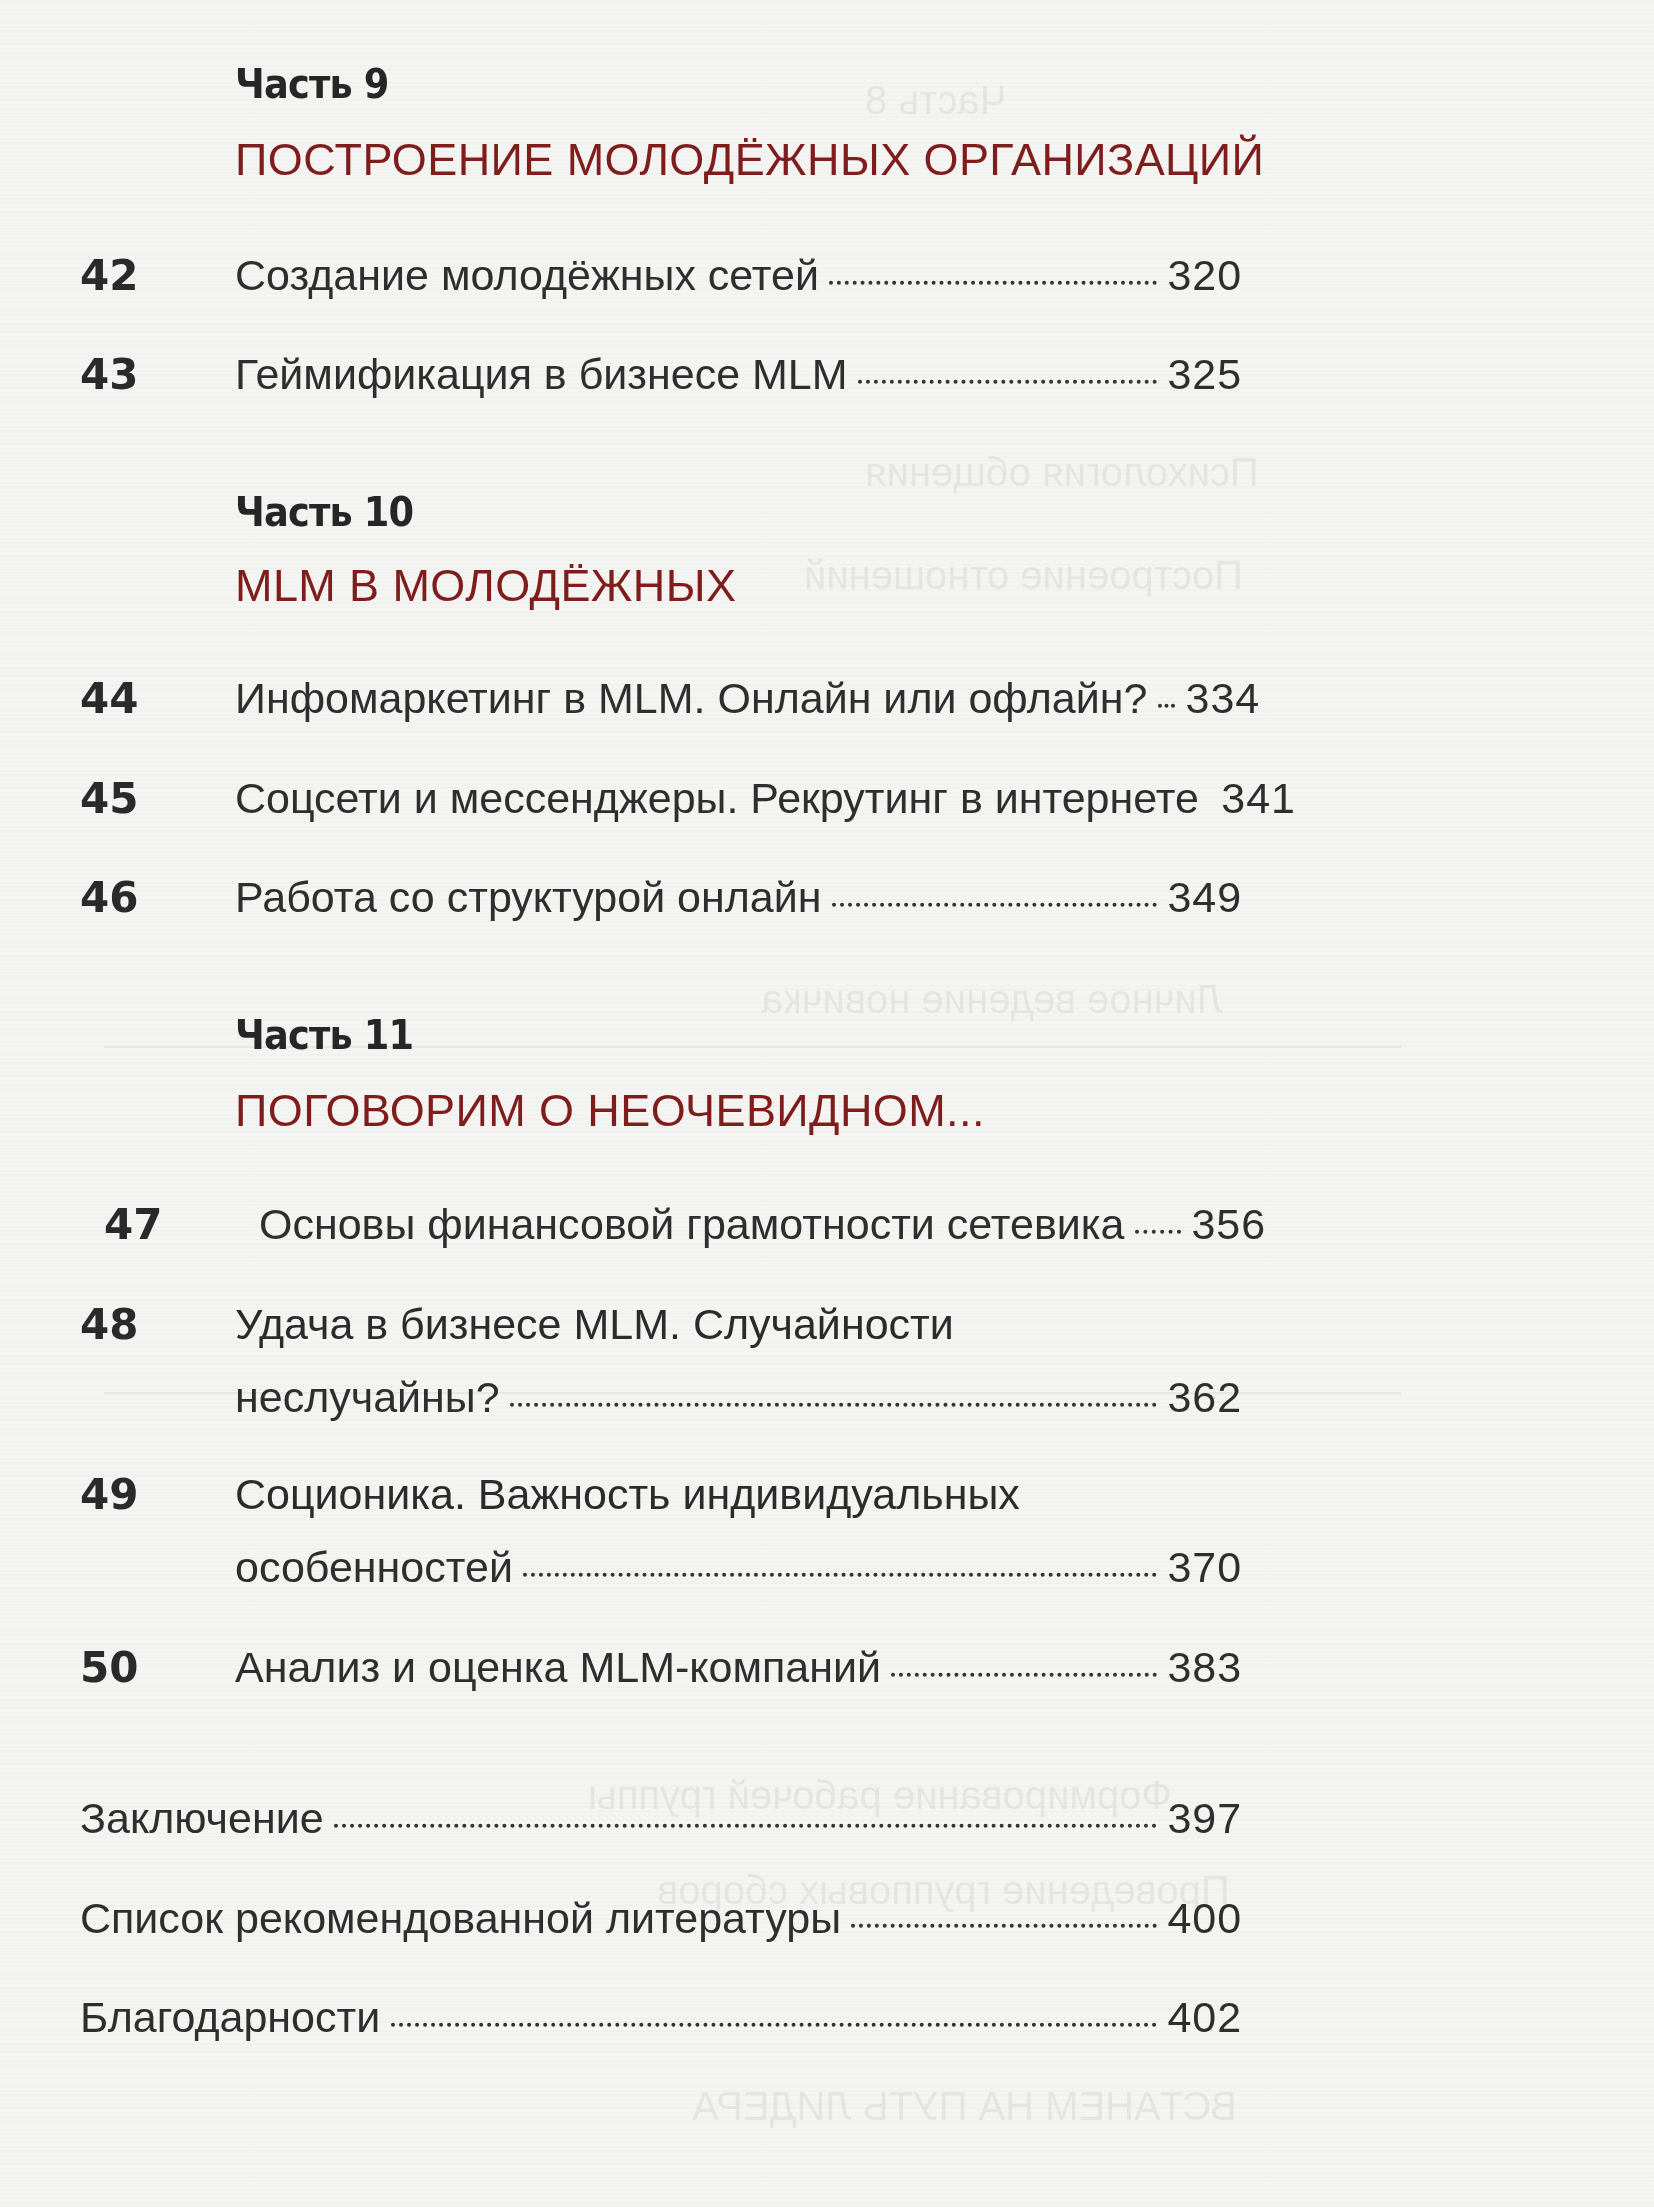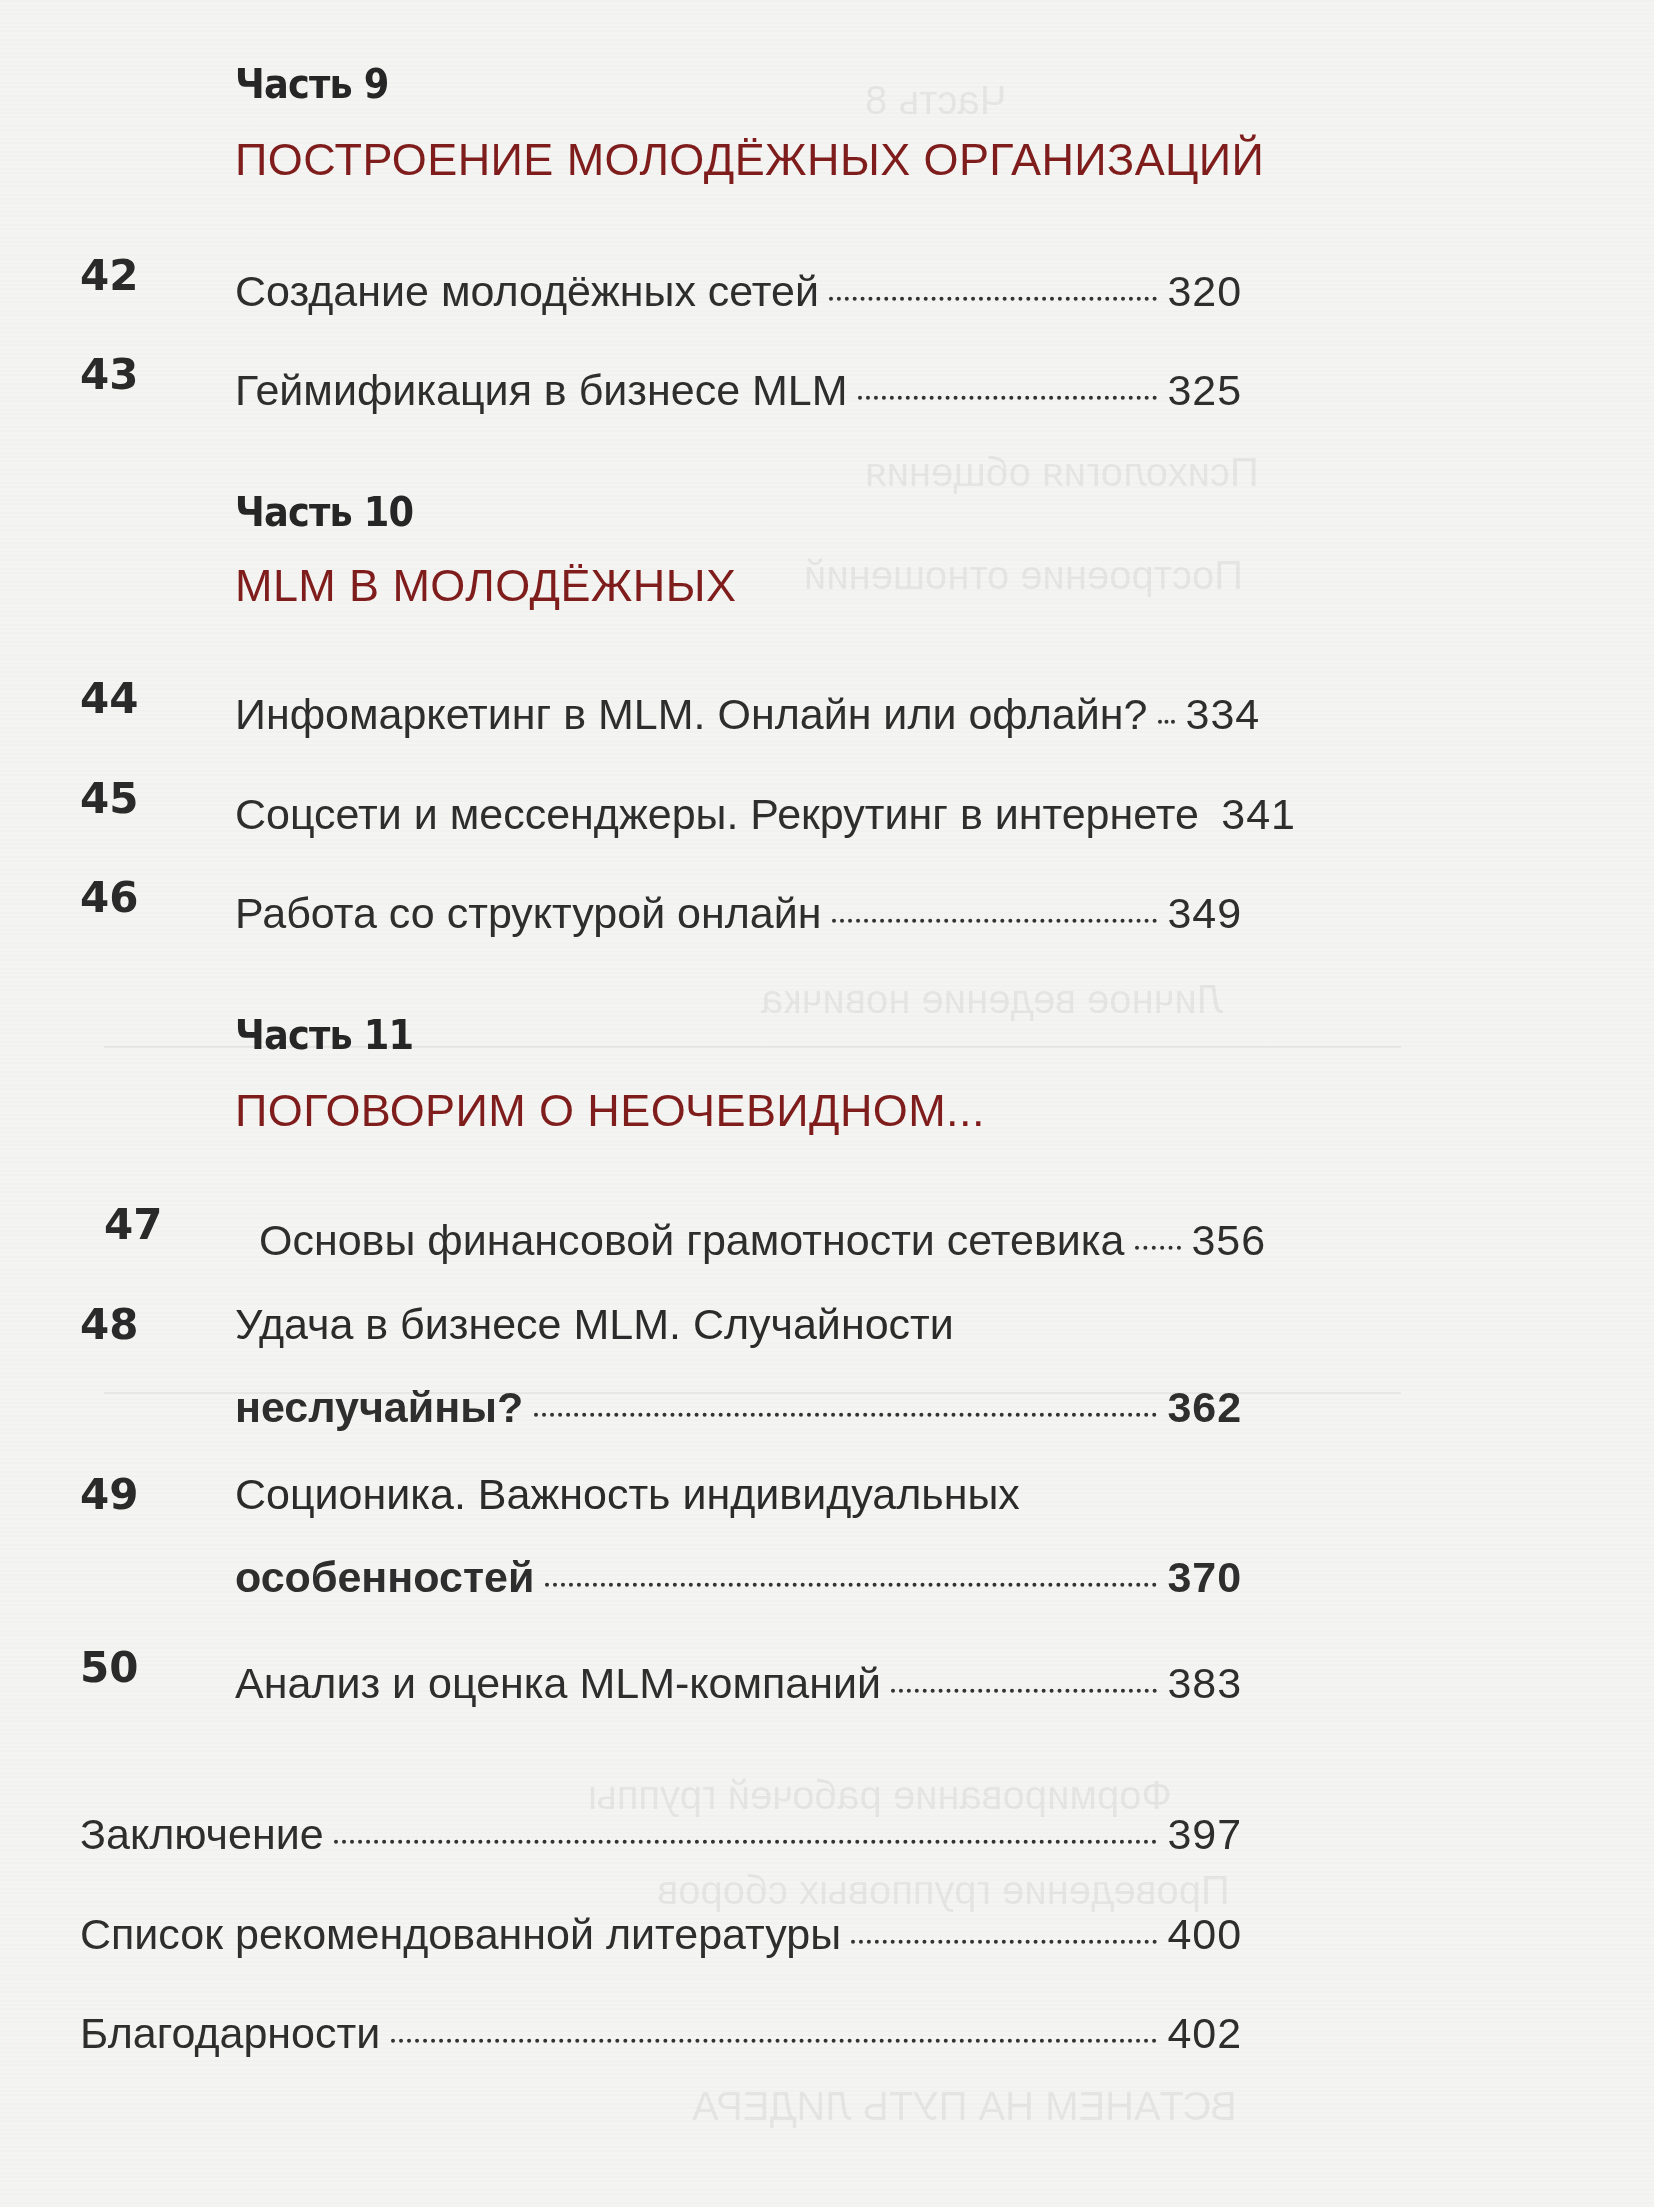--- a/index.html
+++ b/index.html
@@ -28,37 +28,37 @@
     }
     .entry {
       position: absolute; left: 0; width: 1356px; height: 61px;
     }
     .entry .num {
       position: absolute; left: 80px; top: 0;
       font-family: "DejaVu Sans", sans-serif; font-weight: 900;
       font-size: 42px; color: #2a2a2a;
     }
     .entry .line {
-      position: absolute; left: 235px; right: 114px; top: 16px;
+      position: absolute; left: 235px; right: 114px; top: 0;
       display: flex; align-items: baseline;
       font-size: 43px; color: #2e2e2e;
     }
     .entry.noindent .line { left: 80px; }
     .entry .title { white-space: nowrap; }
     .entry .dots {
       flex: 1; margin: 0 10.4px;
       border-bottom: 4.3px dotted #333;
       height: 0.9px; transform: translateY(-5.2px);
       min-width: 17.3px;
     }
     .entry .dots.none { border-bottom: none; margin: 0 0 0 22.5px; min-width: 0; flex: 1; }
     .entry .page-num { white-space: nowrap; letter-spacing: 0.9px; }
     .entry.two-line { height: 138px; }
     .entry.two-line .first { position: absolute; left: 235px; top: 0; font-size: 43px; white-space: nowrap; }
-    .entry.two-line .line { top: 83px; font-weight: bold; }
+    .entry.two-line .line { top: 73px; }
     .ghost {
       position: absolute; color: rgba(0,0,0,0.06); font-size: 40px;
       transform: scaleX(-1); white-space: nowrap;
     }
     .ghost-line {
       position: absolute; height: 1.7px; background: rgba(0,0,0,0.05);
     }
   </style>
 </head>
 <body>

